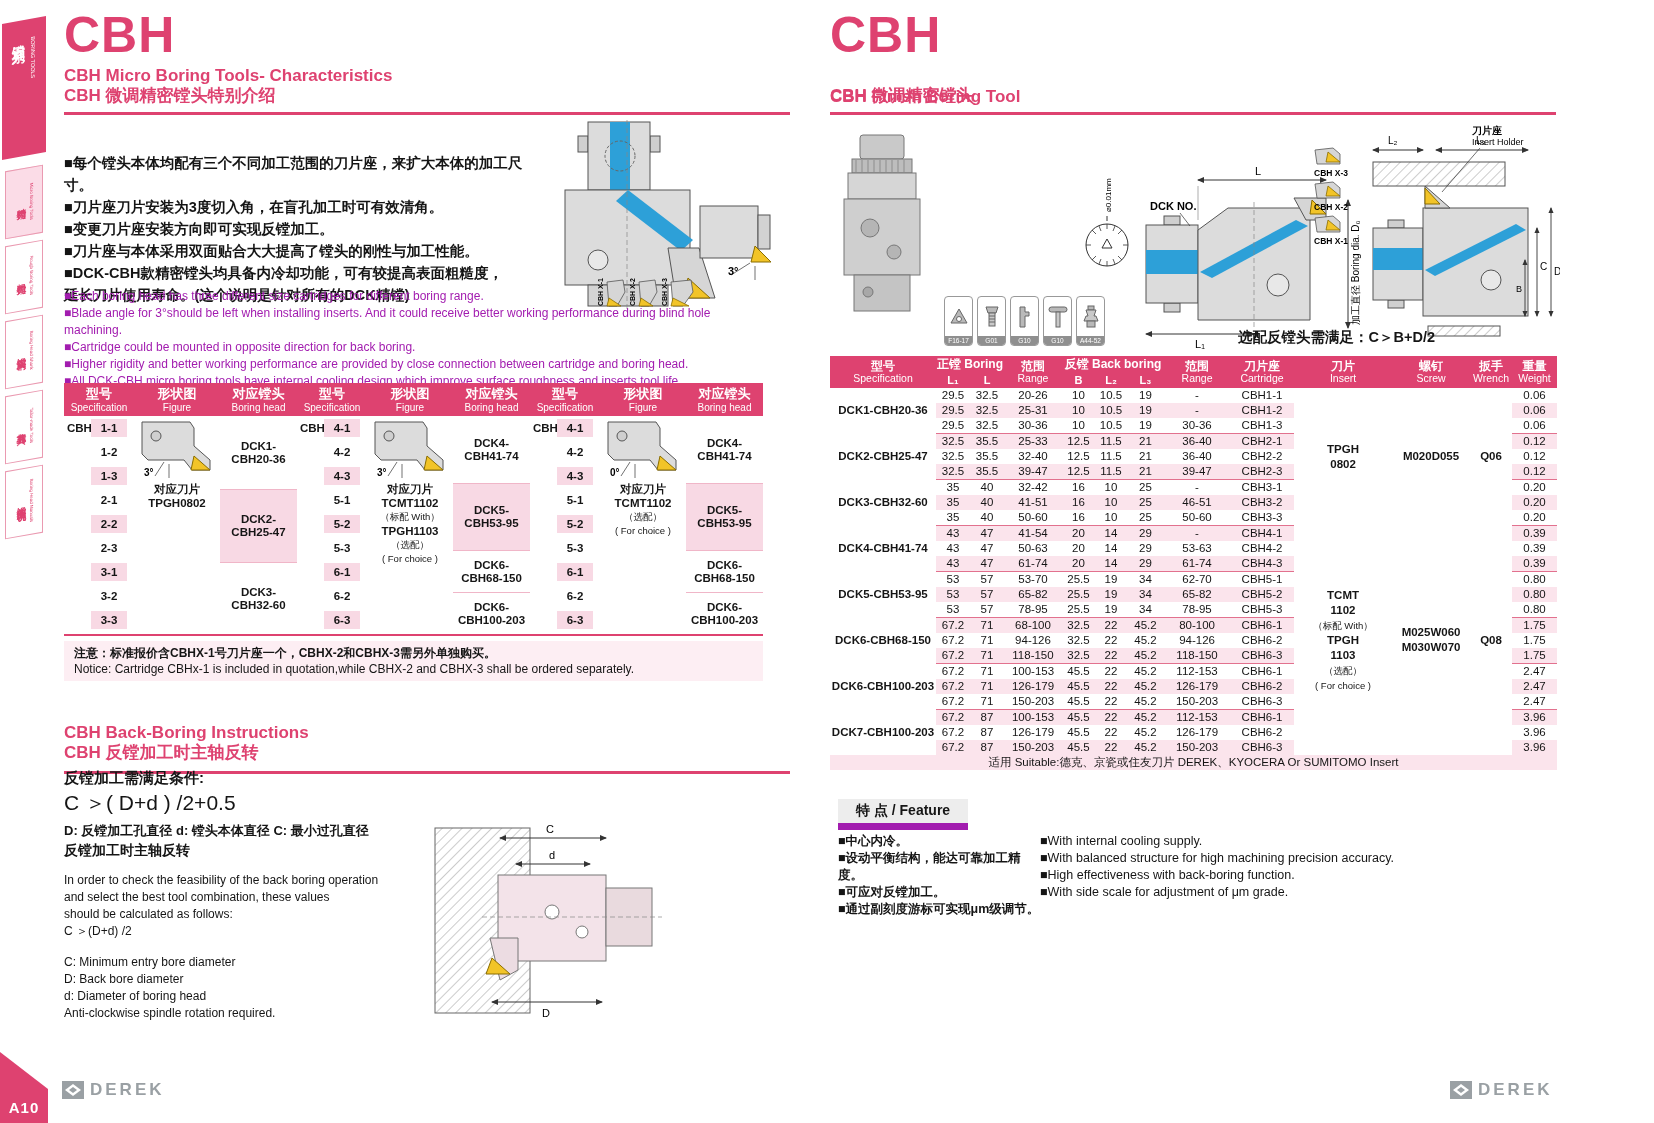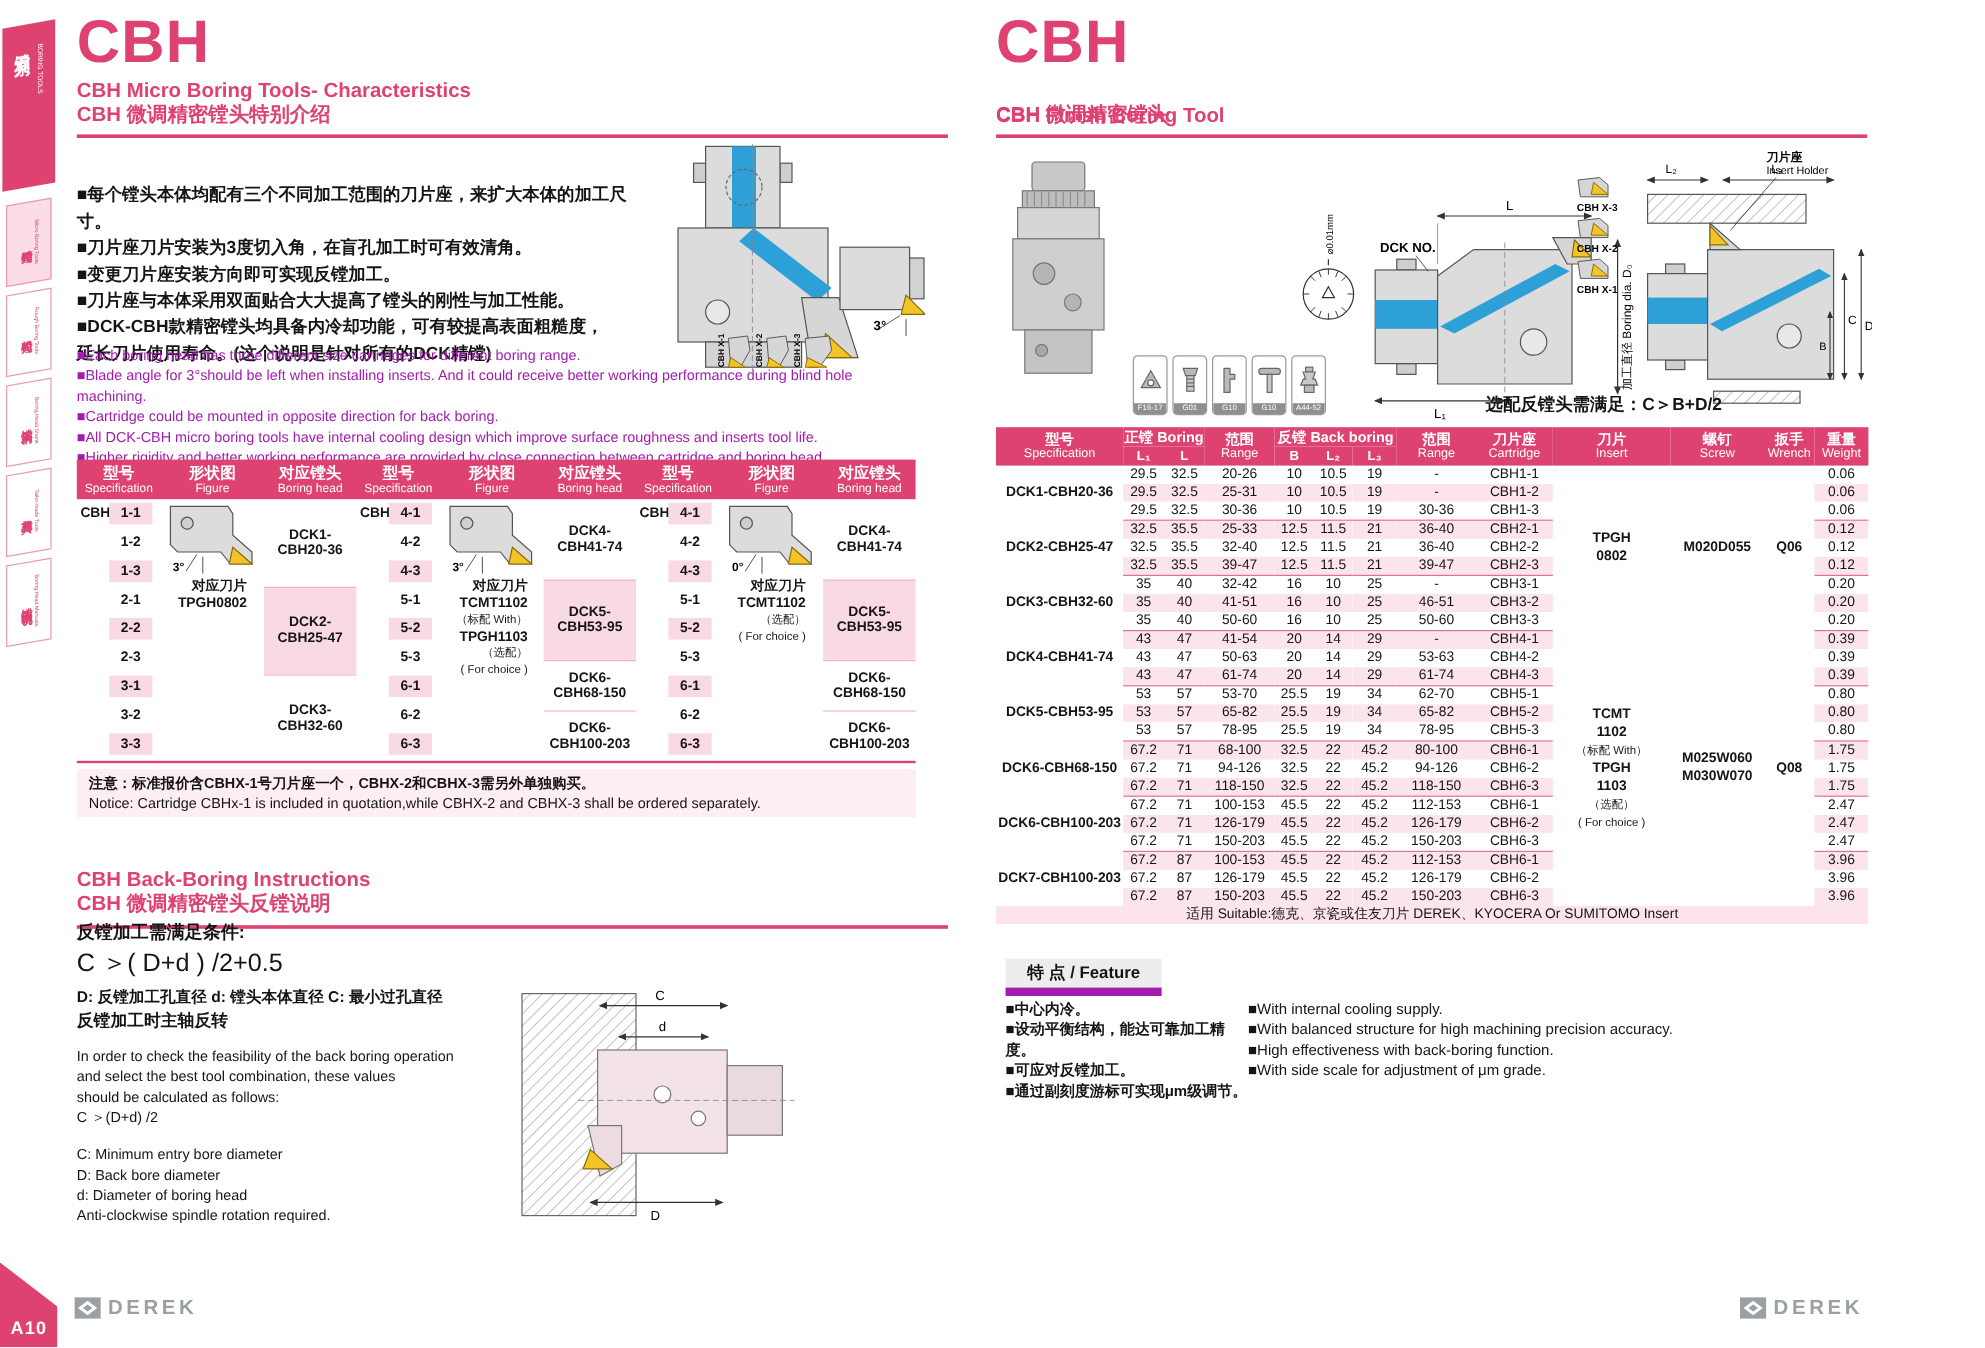--- a/index.html
+++ b/index.html
@@ -21,21 +21,21 @@
 #lt-header{ display:grid; grid-template-columns:70px 86px 77px 70px 86px 77px 70px 86px 77px; background:var(--accent); color:#fff; text-align:center; padding:3px 0;}
 .lt-hcn{ font-size:13px; font-weight:bold; line-height:16px;}
 .lt-hen{ font-size:10px; line-height:11px;}
 #lt-body{ display:grid; grid-template-columns:70px 86px 77px 70px 86px 77px 70px 86px 77px;}
 .lt-col{ height:218px;}
 .lt-spec-row{ height:24px; display:flex; align-items:center;}
 .lt-prefix{ width:27px; font-size:11.5px; font-weight:bold; text-align:left; padding-left:3px;}
 .lt-chip{ width:36px; text-align:center; font-size:11.5px; font-weight:bold; padding:3px 0;}
 .lt-chip.on{ background:var(--chip);}
 .lt-fig{ display:flex; flex-direction:column; align-items:center;}
-.lt-insert{ text-align:right; font-size:11.5px; font-weight:bold; line-height:14px; margin-top:2px;}
+.lt-insert{ text-align:center; font-size:11.5px; font-weight:bold; line-height:14px; margin-top:2px;}
 .lt-insert .small{ font-size:9.5px; font-weight:normal;}
 .lt-heads{ display:flex; flex-direction:column;}
 .lt-head-cell{ display:flex; align-items:center; justify-content:center; text-align:center; font-size:11.5px; font-weight:bold; line-height:13px; padding:0 3px; overflow-wrap:anywhere;}
 .lt-head-cell.hl{ background:var(--chip);}
 .lt-head-cell + .lt-head-cell{ border-top:1px solid #f0b6c8;}
 #lnotice{ position:absolute; left:64px; top:641px; width:699px; background:var(--pale); padding:4px 10px; font-size:12px; line-height:16px;}
 #lnotice div:first-child{ font-weight:bold;}
 
 #bb-text{ position:absolute; left:64px; top:768px; width:380px;}
 .bb-cond{ font-size:15px; font-weight:bold; line-height:20px;}
@@ -201,22 +201,22 @@
     </g>
     <text transform="rotate(-90 100 186)" x="100" y="186" font-size="7" font-weight="bold">CBH X-1</text>
     <text transform="rotate(-90 132 186)" x="132" y="186" font-size="7" font-weight="bold">CBH X-2</text>
     <text transform="rotate(-90 164 186)" x="164" y="186" font-size="7" font-weight="bold">CBH X-3</text>
   </svg>
 
   <div id="bl-en">
       <div class="bl-en">■Each boring head has three different size cartridges for different boring range.</div>
       <div class="bl-en">■Blade angle for 3°should be left when installing inserts. And it could receive better working performance during blind hole machining.</div>
       <div class="bl-en">■Cartridge could be mounted in opposite direction for back boring.</div>
+      <div class="bl-en">■Higher rigidity and better working performance are provided by close connection between cartridge and boring head.</div>
       <div class="bl-en">■All DCK-CBH micro boring tools have internal cooling design which improve surface roughness and inserts tool life.</div>
-      <div class="bl-en">■Higher rigidity and better working performance are provided by close connection between cartridge and boring head.</div>
     </div>
 
   <div id="ltable">
     <div id="lt-header">
         <div class="lt-hcell">
           <div class="lt-hcn">型号</div>
           <div class="lt-hen">Specification</div>
         </div>
         <div class="lt-hcell">
           <div class="lt-hcn">形状图</div>
@@ -439,21 +439,21 @@
         </div>
       </div>
   </div>
 
   <div id="lnotice">
     <div>注意：标准报价含CBHX-1号刀片座一个，CBHX-2和CBHX-3需另外单独购买。</div>
     <div>Notice: Cartridge CBHx-1 is included in quotation,while CBHX-2 and CBHX-3 shall be ordered separately.</div>
   </div>
 
   <div class="pg-sub" style="left:64px;top:723px;">CBH Back-Boring Instructions</div>
-  <div class="pg-sub" style="left:64px;top:743px;">CBH 微调精密镗头反镗说明</div>
+  <div class="pg-sub" style="left:64px;top:743px;">CBH 反镗加工时主轴反转</div>
   <div class="rule" style="left:64px;top:771px;width:726px;"></div>
 
   <div id="bb-text">
     <div class="bb-cond">反镗加工需满足条件:</div>
     <div class="bb-formula">C ＞( D+d ) /2+0.5</div>
     <div class="bb-legend-cn">D: 反镗加工孔直径  d: 镗头本体直径  C: 最小过孔直径</div>
     <div class="bb-spindle">反镗加工时主轴反转</div>
     <div id="bb-desc-en">
         <div class="bb-en">In order to check the feasibility of the back boring operation</div>
         <div class="bb-en">and select the best tool combination, these values</div>

